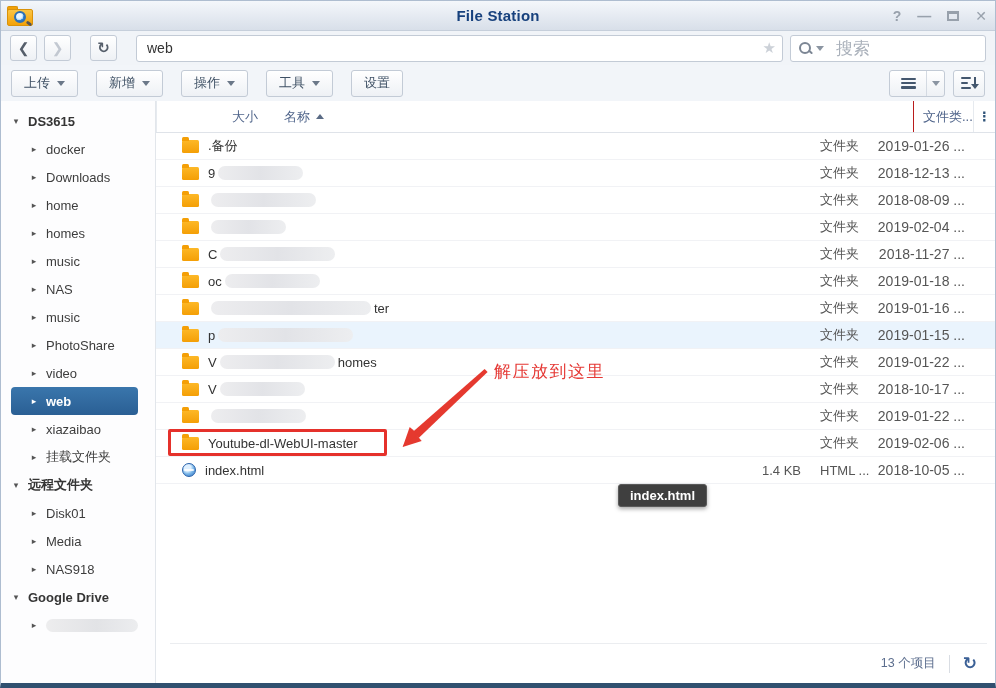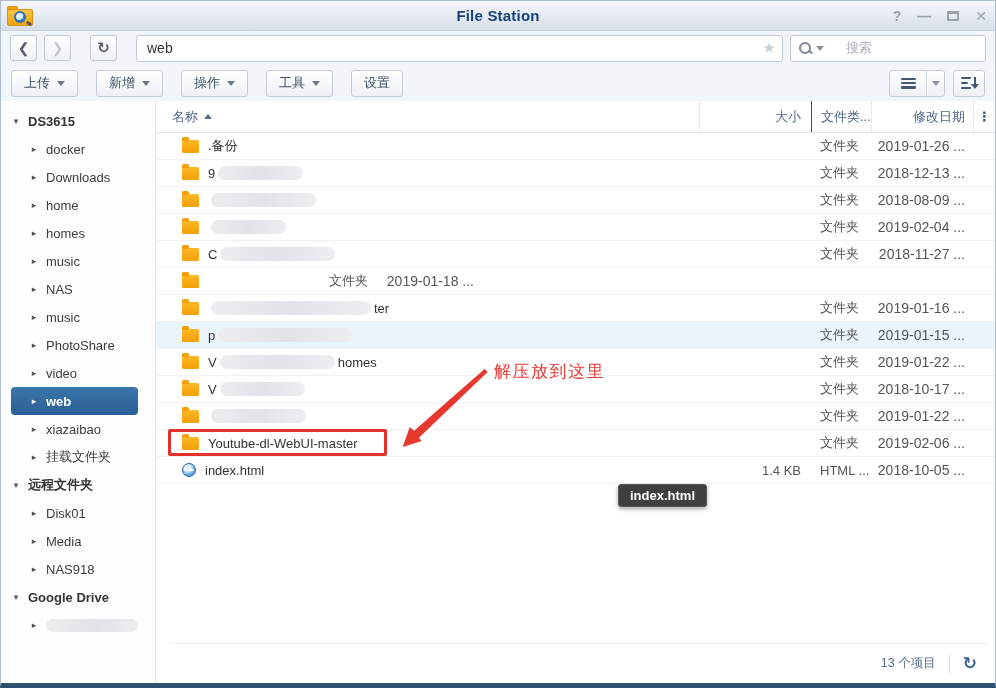--- a/index.html
+++ b/index.html
@@ -44,21 +44,21 @@
   .star{ position:absolute; right:7px; top:4px; color:#ccd1d8; font-size:15px;}
   .searchbox{ width:196px; height:27px; border:1px solid #c3cbd6; border-radius:3px; background:#fff;
     display:flex; align-items:center; padding:0 8px; gap:4px;}
   .mag-ic{ width:13px; height:13px; position:relative; flex:none;}
   .mag-ic::before{ content:""; position:absolute; left:0; top:0; width:8px; height:8px;
     border:2px solid #7c8694; border-radius:50%;}
   .mag-ic::after{ content:""; position:absolute; left:9px; top:9px; width:5px; height:2px;
     background:#7c8694; transform:rotate(42deg); border-radius:1px;}
   .caret-dn{ width:0; height:0; border-left:4px solid transparent; border-right:4px solid transparent;
     border-top:5px solid #8b95a2; flex:none;}
-  .search-ph{ color:#a9b0ba; font-size:13px; margin-left:18px;}
+  .search-ph{ color:#a9b0ba; font-size:17px; margin-left:8px;}
   
   .toolbar{ height:36px; background:#f2f5f9; display:flex; align-items:center; padding:0 10px; gap:18px;}
   .tbtn{ height:27px; padding:0 12px; border:1px solid #c3cbd6; border-radius:3px;
     background:linear-gradient(#ffffff,#eef1f5); display:flex; align-items:center; gap:7px;
     font-size:13px; color:#3e5064; cursor:pointer;}
   .tbtn .caret-dn{ border-top-color:#6b7888; border-left-width:4px; border-right-width:4px;}
   .tright{ margin-left:auto; display:flex; align-items:center; gap:8px;}
   .viewbtn{ height:27px; border:1px solid #c3cbd6; border-radius:3px;
     background:linear-gradient(#ffffff,#eef1f5); display:flex; align-items:stretch; cursor:pointer;}
   .view-main{ width:36px; display:flex; align-items:center; justify-content:center;}
@@ -299,27 +299,26 @@
         </div>
         <div class="s-item child">
           <span class="car">▸</span>
           <span class="s-blur"></span>
         </div>
       </div>
 
     <div class="main">
 
       <div class="lheader">
+        <div class="hc size">大小</div>
         <div class="hc name">
           <span>名称</span>
           <span class="asc"></span>
         </div>
-        <div class="hc size">大小</div>
         <div class="hc type">文件类...</div>
-        <div class="hc date">修改日期</div>
         <div class="hc opts">⋮</div>
       </div>
 
       <div id="rows">
           <div class="row">
             <span class="icn foldic"></span>
             <span class="namecell">
               <span>.备份</span>
             </span>
             <span class="cell-size"></span>
@@ -364,20 +363,24 @@
               <span>C</span>
               <span class="r-blur" style="width: 115px;"></span>
             </span>
             <span class="cell-size"></span>
             <span class="cell-type">文件夹</span>
             <span class="cell-date">2018-11-27 ...</span>
             <span class="cell-opts"></span>
           </div>
           <div class="row">
             <span class="icn foldic"></span>
+            <span class="namecell">
+              <span>oc</span>
+              <span class="r-blur" style="width: 95px;"></span>
+            </span>
             <span class="cell-size"></span>
             <span class="cell-type">文件夹</span>
             <span class="cell-date">2019-01-18 ...</span>
             <span class="cell-opts"></span>
           </div>
           <div class="row">
             <span class="icn foldic"></span>
             <span class="namecell">
               <span class="r-blur" style="width: 160px;"></span>
               <span>ter</span>

